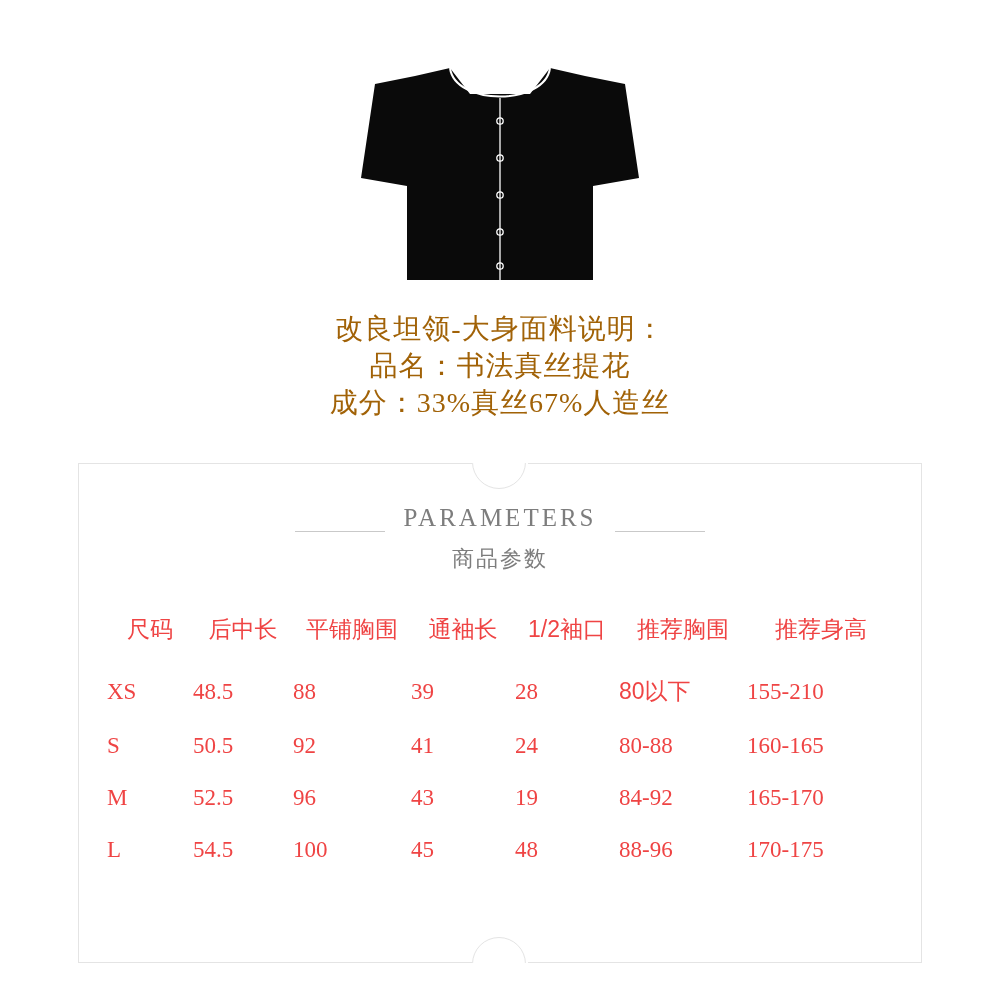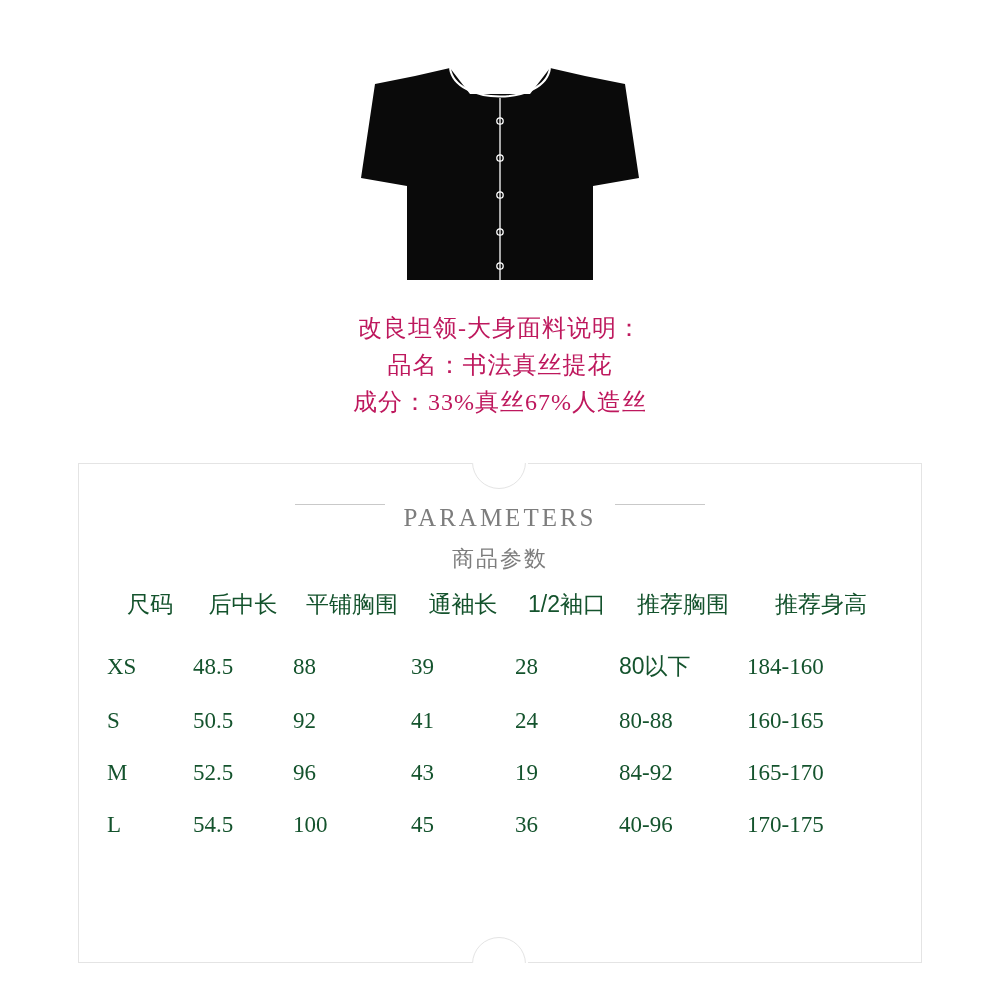--- a/index.html
+++ b/index.html
@@ -29,22 +29,22 @@
     top: 58px;
   }
 
   
   .fabric-block {
     position: absolute;
     left: 0;
     top: 310px;
     width: 1000px;
     text-align: center;
-    color: #be185d;
-    font-size: 24px;
+    color: #a16207;
+    font-size: 28px;
     line-height: 37px;
     letter-spacing: 1px;
   }
   .fabric-line {
     display: block;
     white-space: nowrap;
   }
 
   
   .param-card {
@@ -100,21 +100,21 @@
 
   .param-title-wrap {
     position: absolute;
     left: 0;
     top: 40px;
     width: 100%;
     text-align: center;
   }
   .param-title-row {
     display: flex;
-    align-items: flex-start;
+    align-items: flex-end;
     justify-content: center;
     gap: 18px;
   }
   .title-rule {
     height: 1px;
     background: #c9c9c9;
     width: 90px;
   }
   .param-title-en {
     color: #7d7d7d;
@@ -125,24 +125,24 @@
     color: #7d7d7d;
     font-size: 22px;
     letter-spacing: 2px;
     margin-top: 12px;
   }
 
   
   .param-table {
     position: absolute;
     left: 28px;
-    top: 111px;
+    top: 136px;
     width: 788px;
     border-collapse: collapse;
-    color: #14532d;
+    color: #ef4444;
   }
   .param-table th {
     font-weight: normal;
     font-size: 23px;
     padding: 14px 0 18px 0;
     text-align: center;
     white-space: nowrap;
     font-family: "Liberation Sans", sans-serif;
   }
   .param-table td {
@@ -216,21 +216,21 @@
       </tr>
     </thead>
     <tbody>
       <tr>
         <td>XS</td>
         <td>48.5</td>
         <td>88</td>
         <td>39</td>
         <td>28</td>
         <td class="cell-cn">80以下</td>
-        <td>184-160</td>
+        <td>155-210</td>
       </tr>
       <tr>
         <td>S</td>
         <td>50.5</td>
         <td>92</td>
         <td>41</td>
         <td>24</td>
         <td>80-88</td>
         <td>160-165</td>
       </tr>
@@ -241,19 +241,19 @@
         <td>43</td>
         <td>19</td>
         <td>84-92</td>
         <td>165-170</td>
       </tr>
       <tr>
         <td>L</td>
         <td>54.5</td>
         <td>100</td>
         <td>45</td>
-        <td>36</td>
-        <td>40-96</td>
+        <td>48</td>
+        <td>88-96</td>
         <td>170-175</td>
       </tr>
     </tbody>
   </table>
 </div>
 
 </body></html>

